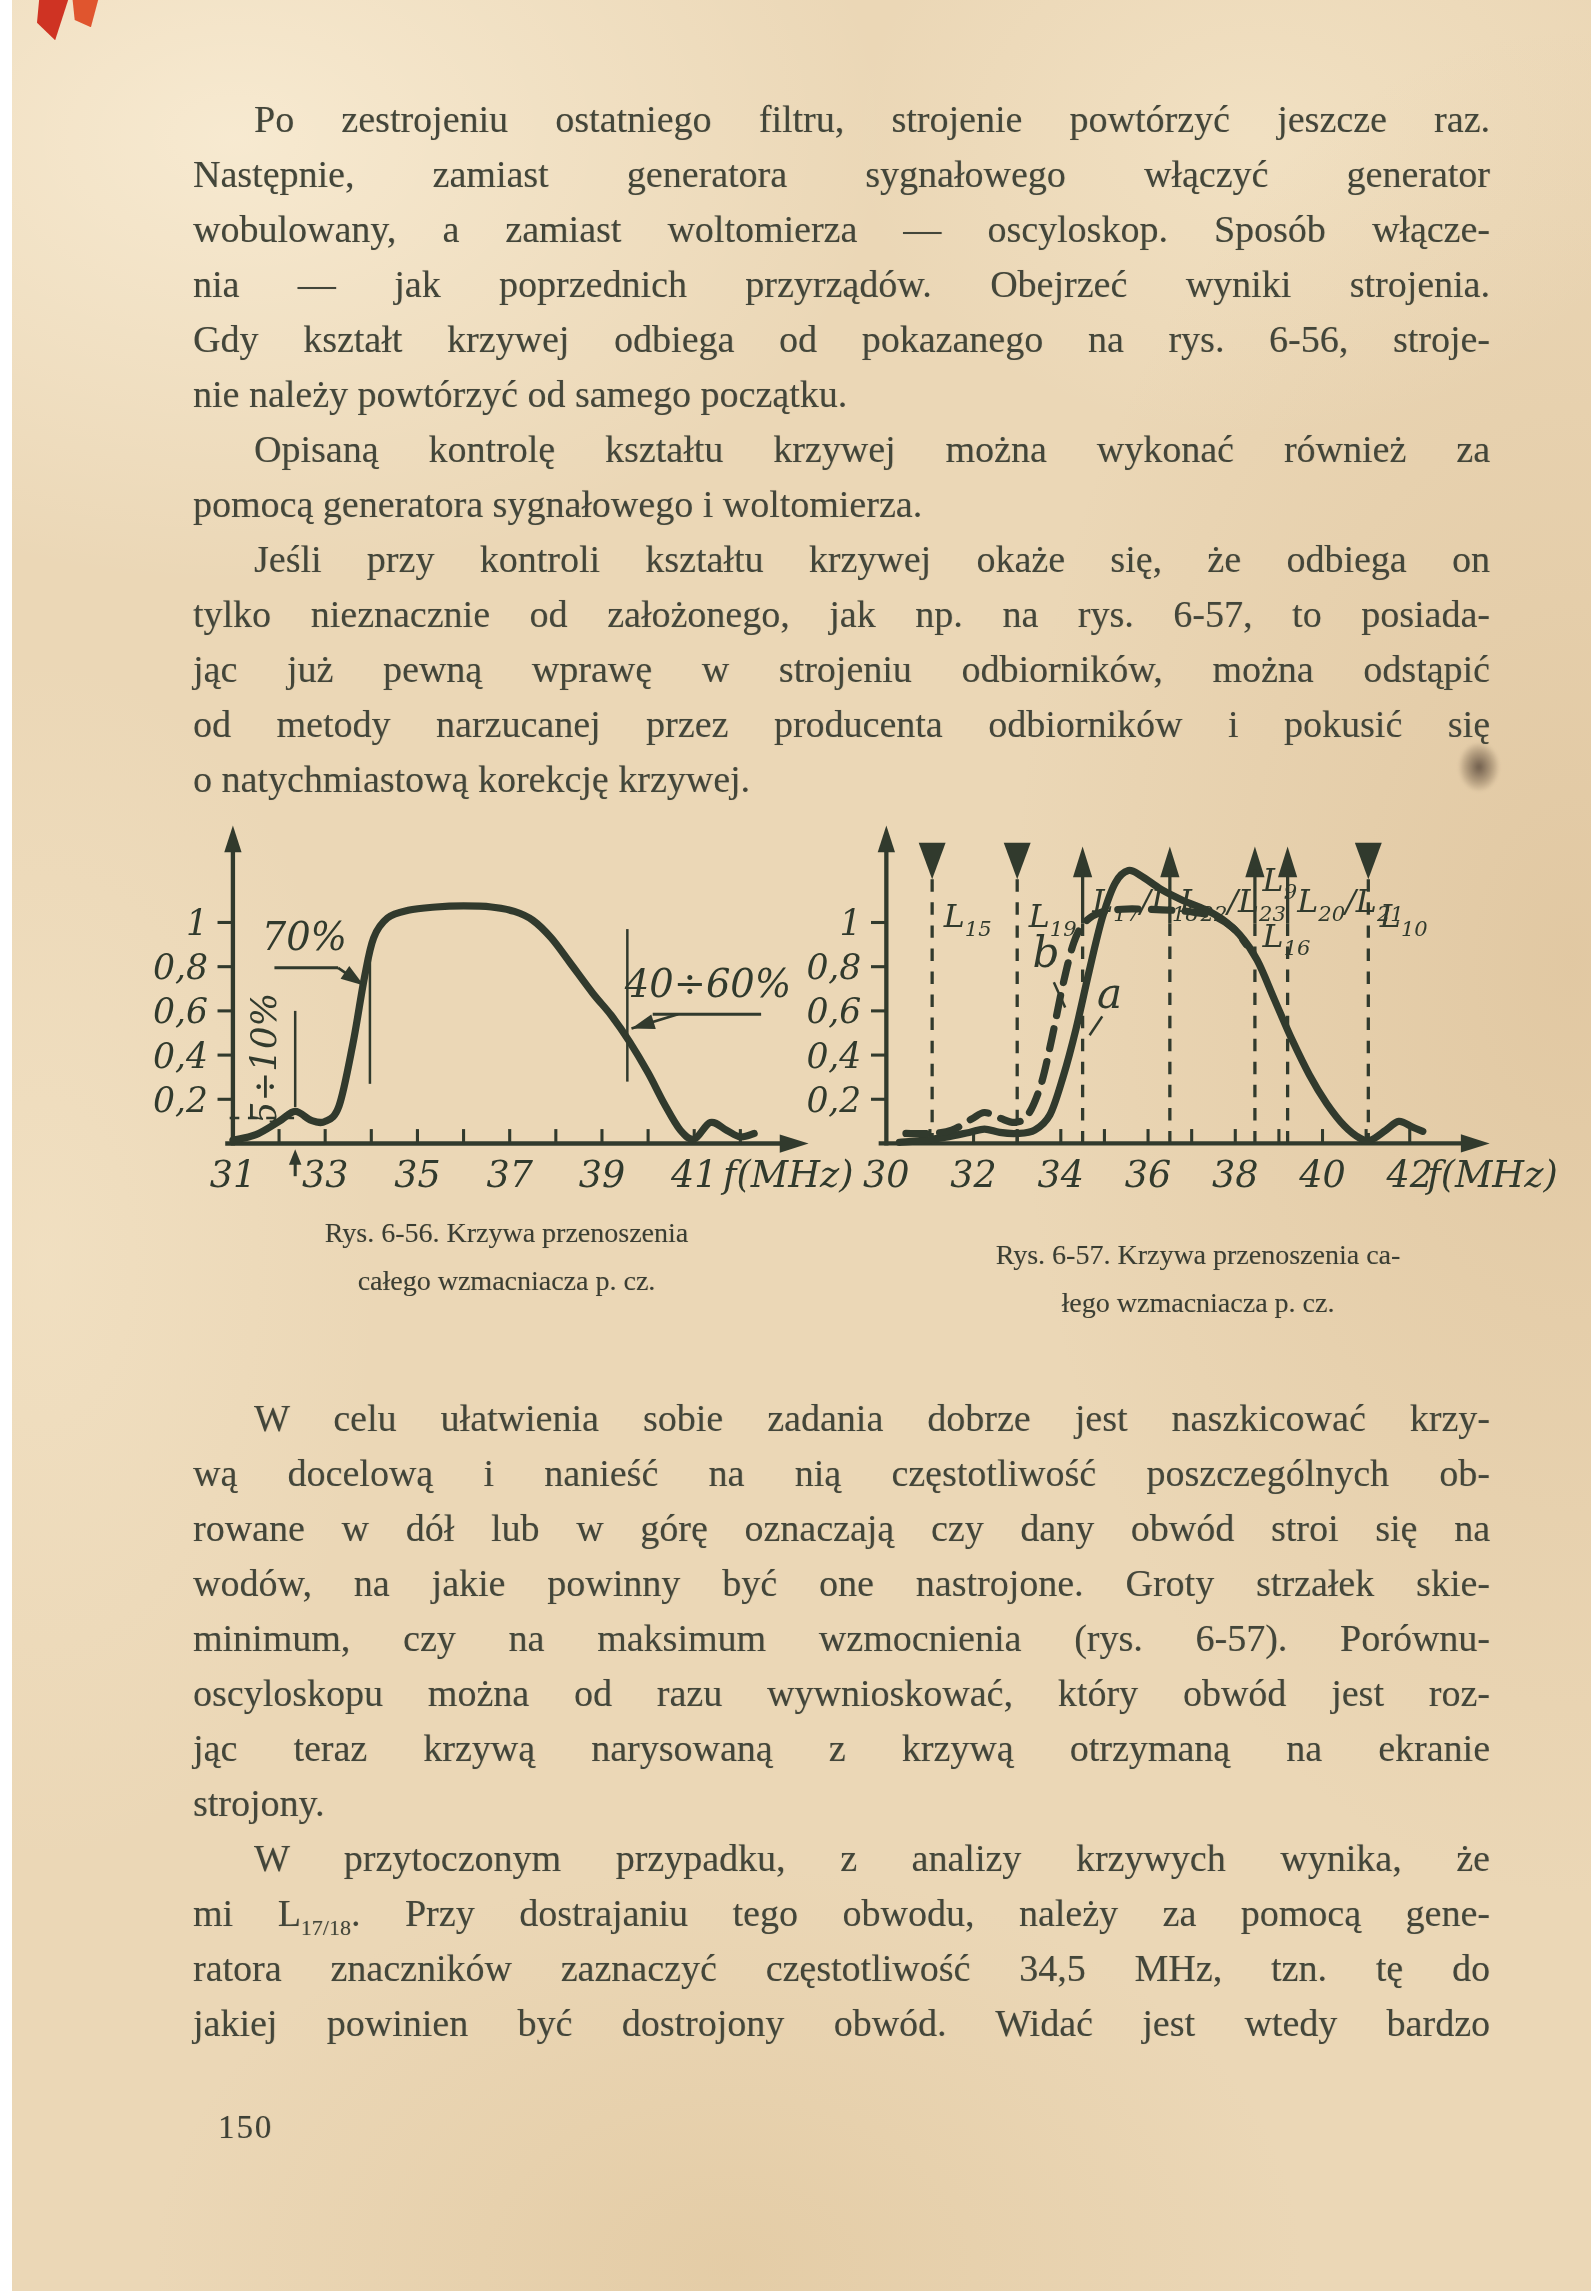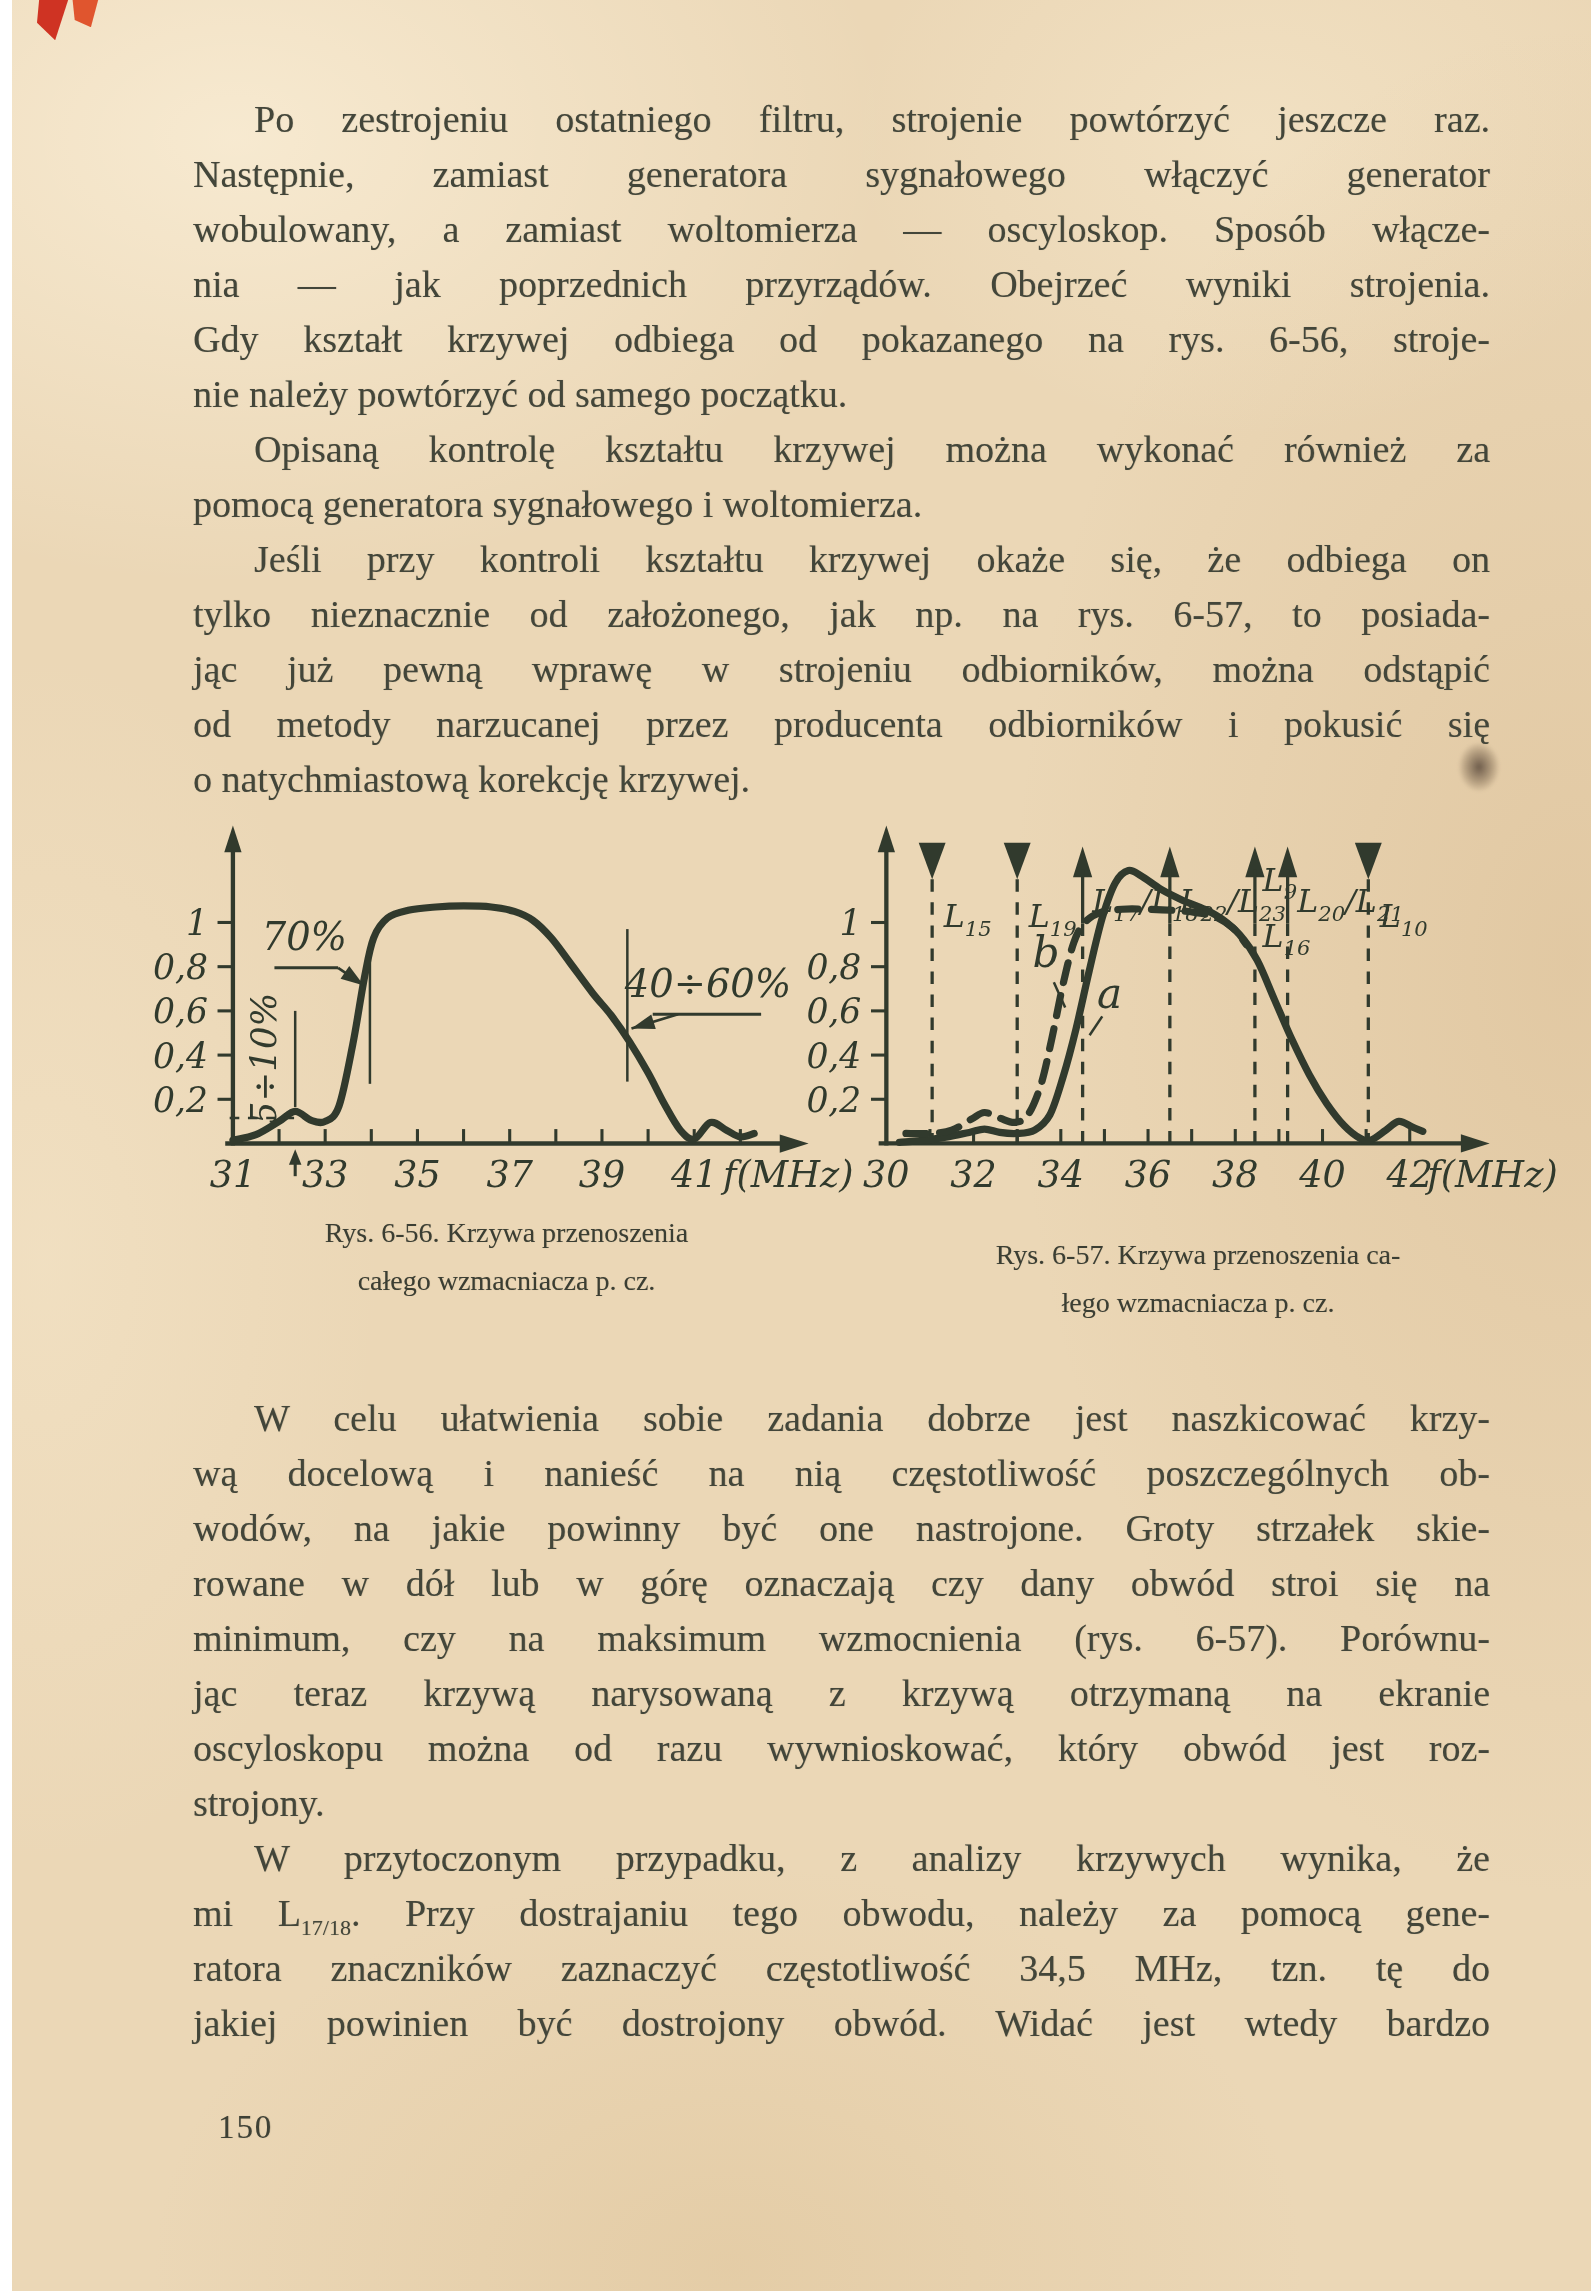--- a/index.html
+++ b/index.html
@@ -190,25 +190,25 @@
       <div>całego wzmacniacza p. cz.</div>
     </div>
   <div class="caption" id="cap57" style="left:845px;top:1231px;width:682px;">
       <div>Rys. 6-57. Krzywa przenoszenia ca-</div>
       <div>łego wzmacniacza p. cz.</div>
     </div>
 
   <div class="tblock" id="text-bottom" style="top:1391px;">
       <div class="tline ind j">W celu ułatwienia sobie zadania dobrze jest naszkicować krzy-</div>
       <div class="tline j">wą docelową i nanieść na nią częstotliwość poszczególnych ob-</div>
+      <div class="tline j">rowane w dół lub w górę oznaczają czy dany obwód stroi się na</div>
       <div class="tline j">wodów, na jakie powinny być one nastrojone. Groty strzałek skie-</div>
-      <div class="tline j">rowane w dół lub w górę oznaczają czy dany obwód stroi się na</div>
       <div class="tline j">minimum, czy na maksimum wzmocnienia (rys. 6-57). Porównu-</div>
+      <div class="tline j">oscyloskopu można od razu wywnioskować, który obwód jest roz-</div>
       <div class="tline j">jąc teraz krzywą narysowaną z krzywą otrzymaną na ekranie</div>
-      <div class="tline j">oscyloskopu można od razu wywnioskować, który obwód jest roz-</div>
       <div class="tline">strojony.</div>
       <div class="tline ind j">W przytoczonym przypadku, z analizy krzywych wynika, że</div>
       <div class="tline j">mi L<sub>17/18</sub>. Przy dostrajaniu tego obwodu, należy za pomocą gene-</div>
       <div class="tline j">ratora znaczników zaznaczyć częstotliwość 34,5 MHz, tzn. tę do</div>
       <div class="tline j">jakiej powinien być dostrojony obwód. Widać jest wtedy bardzo</div>
     </div>
 
   <div class="pagenum">150</div>
 
   <div class="inkspot"></div>

